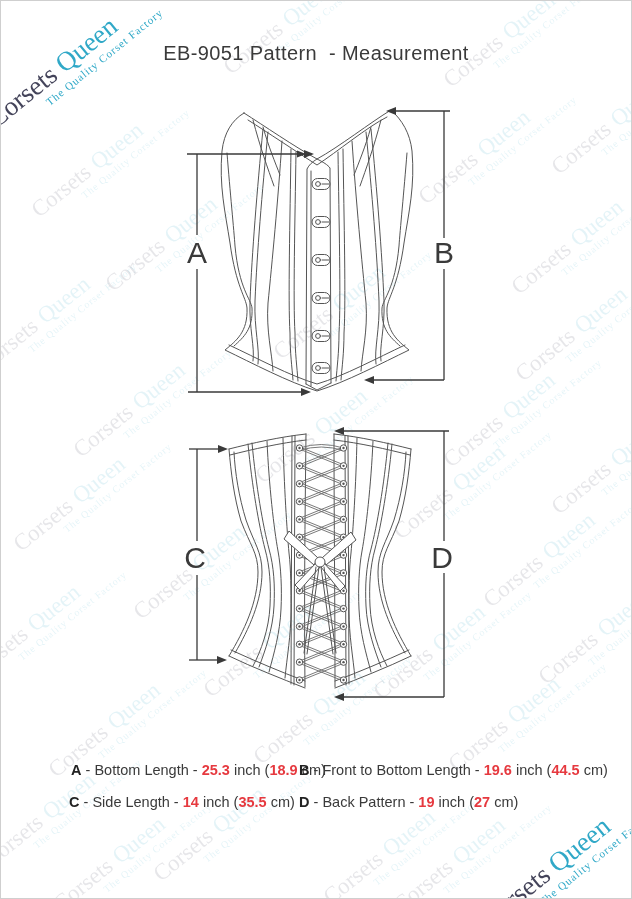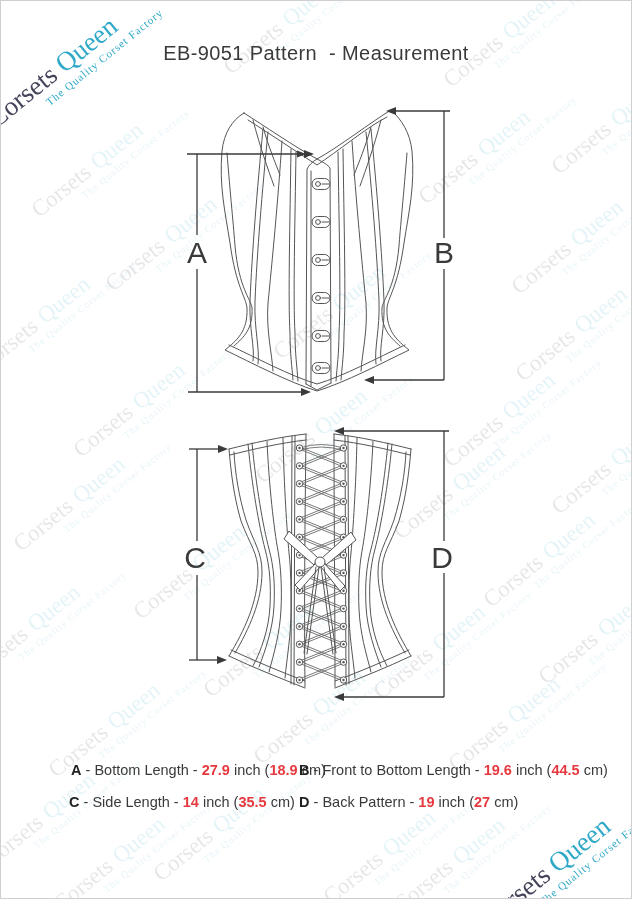--- a/index.html
+++ b/index.html
@@ -393,21 +393,21 @@
       <polygon class="arrow" points="333,430 343,426 343,434"></polygon>
       <path class="meas" d="M 443,430 V 540 M 443,572 V 696"></path>
       <path class="meas" d="M 340,696 H 443"></path>
       <polygon class="arrow" points="333,696 343,692 343,700"></polygon>
       <text class="mletter" x="441" y="567">D</text>
     </g>
   </g>
 </svg>
 
 <div class="legend-item" style="left:62px;top:745px">
-  <span class="k">A</span><span> - </span><span>Bottom Length</span><span> - </span><span class="num">27.9</span><span> inch (</span><span class="num">18.9</span><span> cm)</span>
+  <span class="k">A</span><span> - </span><span>Bottom Length</span><span> - </span><span class="num">25.3</span><span> inch (</span><span class="num">18.9</span><span> cm)</span>
 </div>
 <div class="legend-item" style="left:290px;top:745px">
   <span class="k">B</span><span> - </span><span>Front to Bottom Length</span><span> - </span><span class="num">19.6</span><span> inch (</span><span class="num">44.5</span><span> cm)</span>
 </div>
 <div class="legend-item" style="left:60px;top:777px">
   <span class="k">C</span><span> - </span><span>Side Length</span><span> - </span><span class="num">14</span><span> inch (</span><span class="num">35.5</span><span> cm)</span>
 </div>
 <div class="legend-item" style="left:290px;top:777px">
   <span class="k">D</span><span> - </span><span>Back Pattern</span><span> - </span><span class="num">19</span><span> inch (</span><span class="num">27</span><span> cm)</span>
 </div>

